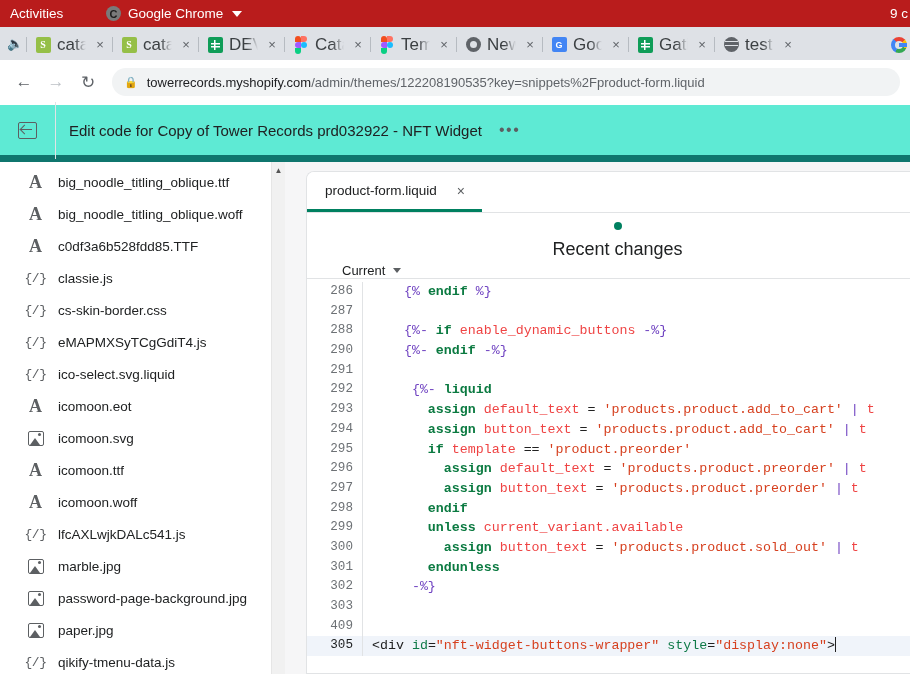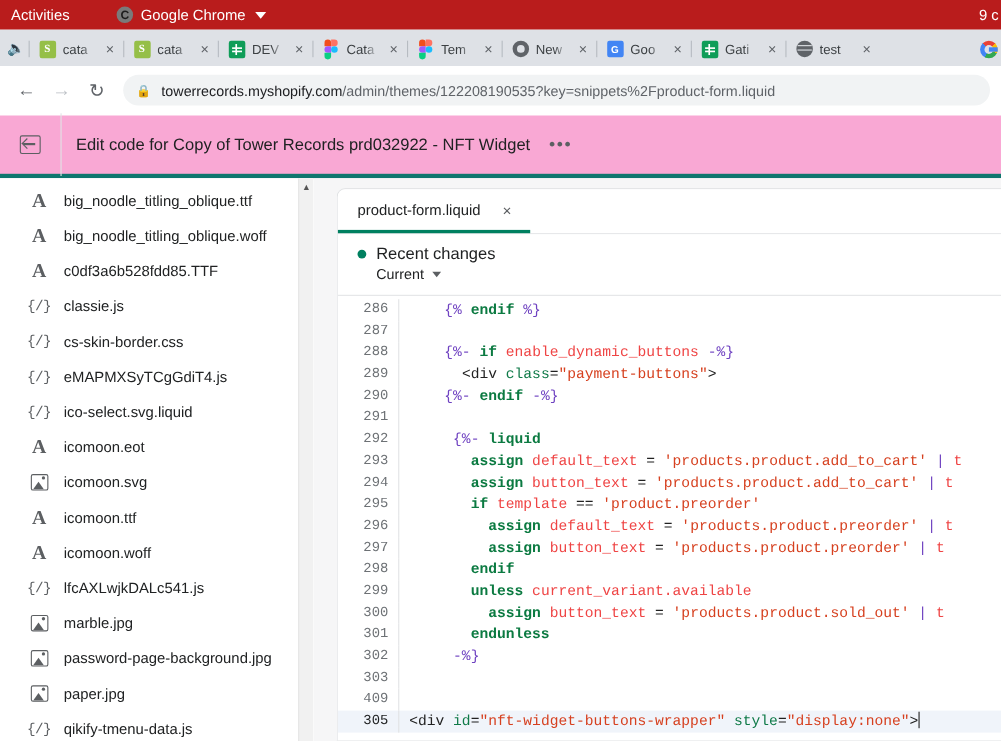--- a/index.html
+++ b/index.html
@@ -79,21 +79,21 @@
     left: 0; top: 8px; bottom: 8px;
     width: 1px;
     background: #b6bbc1;
   }
   .tab-favicon {
     width: 16px; height: 16px; flex: 0 0 16px;
     display: flex; align-items: center; justify-content: center;
     font-size: 11px;
   }
   .tab-title {
-    font-size: 12px; color: #3c4043;
+    font-size: 17px; color: #3c4043;
     white-space: nowrap; overflow: hidden;
     flex: 1 1 auto;
     -webkit-mask-image: linear-gradient(to right, #000 60%, transparent 100%);
     mask-image: linear-gradient(to right, #000 60%, transparent 100%);
   }
   .tab-close {
     width: 16px; height: 16px; flex: 0 0 16px;
     display: flex; align-items: center; justify-content: center;
     font-size: 13px; color: #5f6368;
     line-height: 1;
@@ -207,22 +207,22 @@
 
   
   #page {
     height: calc(674px - 27px - 33px - 45px);
     display: flex; flex-direction: column;
     background: #ffffff;
   }
   #page-header {
     height: 57px;
     display: flex; align-items: center;
-    background: #f9a8d4;
-    border-bottom: 4px solid #0f766e;
+    background: #5eead4;
+    border-bottom: 7px solid #0f766e;
     flex: 0 0 57px;
   }
   #back-btn-cell {
     width: 56px; height: 57px;
     display: flex; align-items: center; justify-content: center;
     border-right: 1px solid #e1e3e5;
   }
   .exit-icon {
     width: 19px; height: 17px;
     border: 1.8px solid #5c5f62;
@@ -358,21 +358,21 @@
   }
 
   #recent-bar {
     flex: 0 0 56px;
     padding: 9px 0 0 18px;
     background: #ffffff;
     border-bottom: 1px solid #e1e3e5;
   }
   #recent-line1 {
     display: flex; align-items: center; gap: 9px;
-    font-size: 15px; color: #202223;
+    font-size: 18px; color: #202223; flex-direction: column;
   }
   .green-dot {
     width: 8px; height: 8px; border-radius: 50%;
     background: #008060; flex: 0 0 8px;
   }
   #recent-line2 {
     display: flex; align-items: center; gap: 8px;
     margin-left: 17px; margin-top: 3px;
     font-size: 13px; color: #202223;
   }
@@ -683,21 +683,20 @@
           <div id="recent-line2">
             <span>Current</span>
             <span class="caret-sm"></span>
           </div>
         </div>
 
         <div id="code-area">
             <div class="code-line"><div class="ln">286</div><div class="src"><span class="tok-plain">    </span><span class="tok-punct">{%</span><span class="tok-plain"> </span><span class="tok-kw">endif</span><span class="tok-plain"> </span><span class="tok-punct">%}</span></div></div>
             <div class="code-line"><div class="ln">287</div><div class="src"></div></div>
             <div class="code-line"><div class="ln">288</div><div class="src"><span class="tok-plain">    </span><span class="tok-punct">{%-</span><span class="tok-plain"> </span><span class="tok-kw">if</span><span class="tok-plain"> </span><span class="tok-var">enable_dynamic_buttons</span><span class="tok-plain"> </span><span class="tok-punct">-%}</span></div></div>
-            <div class="code-line"><div class="ln">289</div><div class="src"><span class="tok-plain">      </span><span class="tok-plain">&lt;div</span><span class="tok-plain"> </span><span class="tok-tag">class</span><span class="tok-plain">=</span><span class="tok-str">"payment-buttons"</span><span class="tok-plain">&gt;</span></div></div>
             <div class="code-line"><div class="ln">290</div><div class="src"><span class="tok-plain">    </span><span class="tok-punct">{%-</span><span class="tok-plain"> </span><span class="tok-kw">endif</span><span class="tok-plain"> </span><span class="tok-punct">-%}</span></div></div>
             <div class="code-line"><div class="ln">291</div><div class="src"></div></div>
             <div class="code-line"><div class="ln">292</div><div class="src"><span class="tok-plain">     </span><span class="tok-punct">{%-</span><span class="tok-plain"> </span><span class="tok-kw">liquid</span></div></div>
             <div class="code-line"><div class="ln">293</div><div class="src"><span class="tok-plain">       </span><span class="tok-kw">assign</span><span class="tok-plain"> </span><span class="tok-var">default_text</span><span class="tok-plain"> = </span><span class="tok-str">'products.product.add_to_cart'</span><span class="tok-plain"> </span><span class="tok-punct">|</span><span class="tok-plain"> </span><span class="tok-var">t</span></div></div>
             <div class="code-line"><div class="ln">294</div><div class="src"><span class="tok-plain">       </span><span class="tok-kw">assign</span><span class="tok-plain"> </span><span class="tok-var">button_text</span><span class="tok-plain"> = </span><span class="tok-str">'products.product.add_to_cart'</span><span class="tok-plain"> </span><span class="tok-punct">|</span><span class="tok-plain"> </span><span class="tok-var">t</span></div></div>
             <div class="code-line"><div class="ln">295</div><div class="src"><span class="tok-plain">       </span><span class="tok-kw">if</span><span class="tok-plain"> </span><span class="tok-var">template</span><span class="tok-plain"> == </span><span class="tok-str">'product.preorder'</span></div></div>
             <div class="code-line"><div class="ln">296</div><div class="src"><span class="tok-plain">         </span><span class="tok-kw">assign</span><span class="tok-plain"> </span><span class="tok-var">default_text</span><span class="tok-plain"> = </span><span class="tok-str">'products.product.preorder'</span><span class="tok-plain"> </span><span class="tok-punct">|</span><span class="tok-plain"> </span><span class="tok-var">t</span></div></div>
             <div class="code-line"><div class="ln">297</div><div class="src"><span class="tok-plain">         </span><span class="tok-kw">assign</span><span class="tok-plain"> </span><span class="tok-var">button_text</span><span class="tok-plain"> = </span><span class="tok-str">'products.product.preorder'</span><span class="tok-plain"> </span><span class="tok-punct">|</span><span class="tok-plain"> </span><span class="tok-var">t</span></div></div>
             <div class="code-line"><div class="ln">298</div><div class="src"><span class="tok-plain">       </span><span class="tok-kw">endif</span></div></div>
             <div class="code-line"><div class="ln">299</div><div class="src"><span class="tok-plain">       </span><span class="tok-kw">unless</span><span class="tok-plain"> </span><span class="tok-var">current_variant.available</span></div></div>

